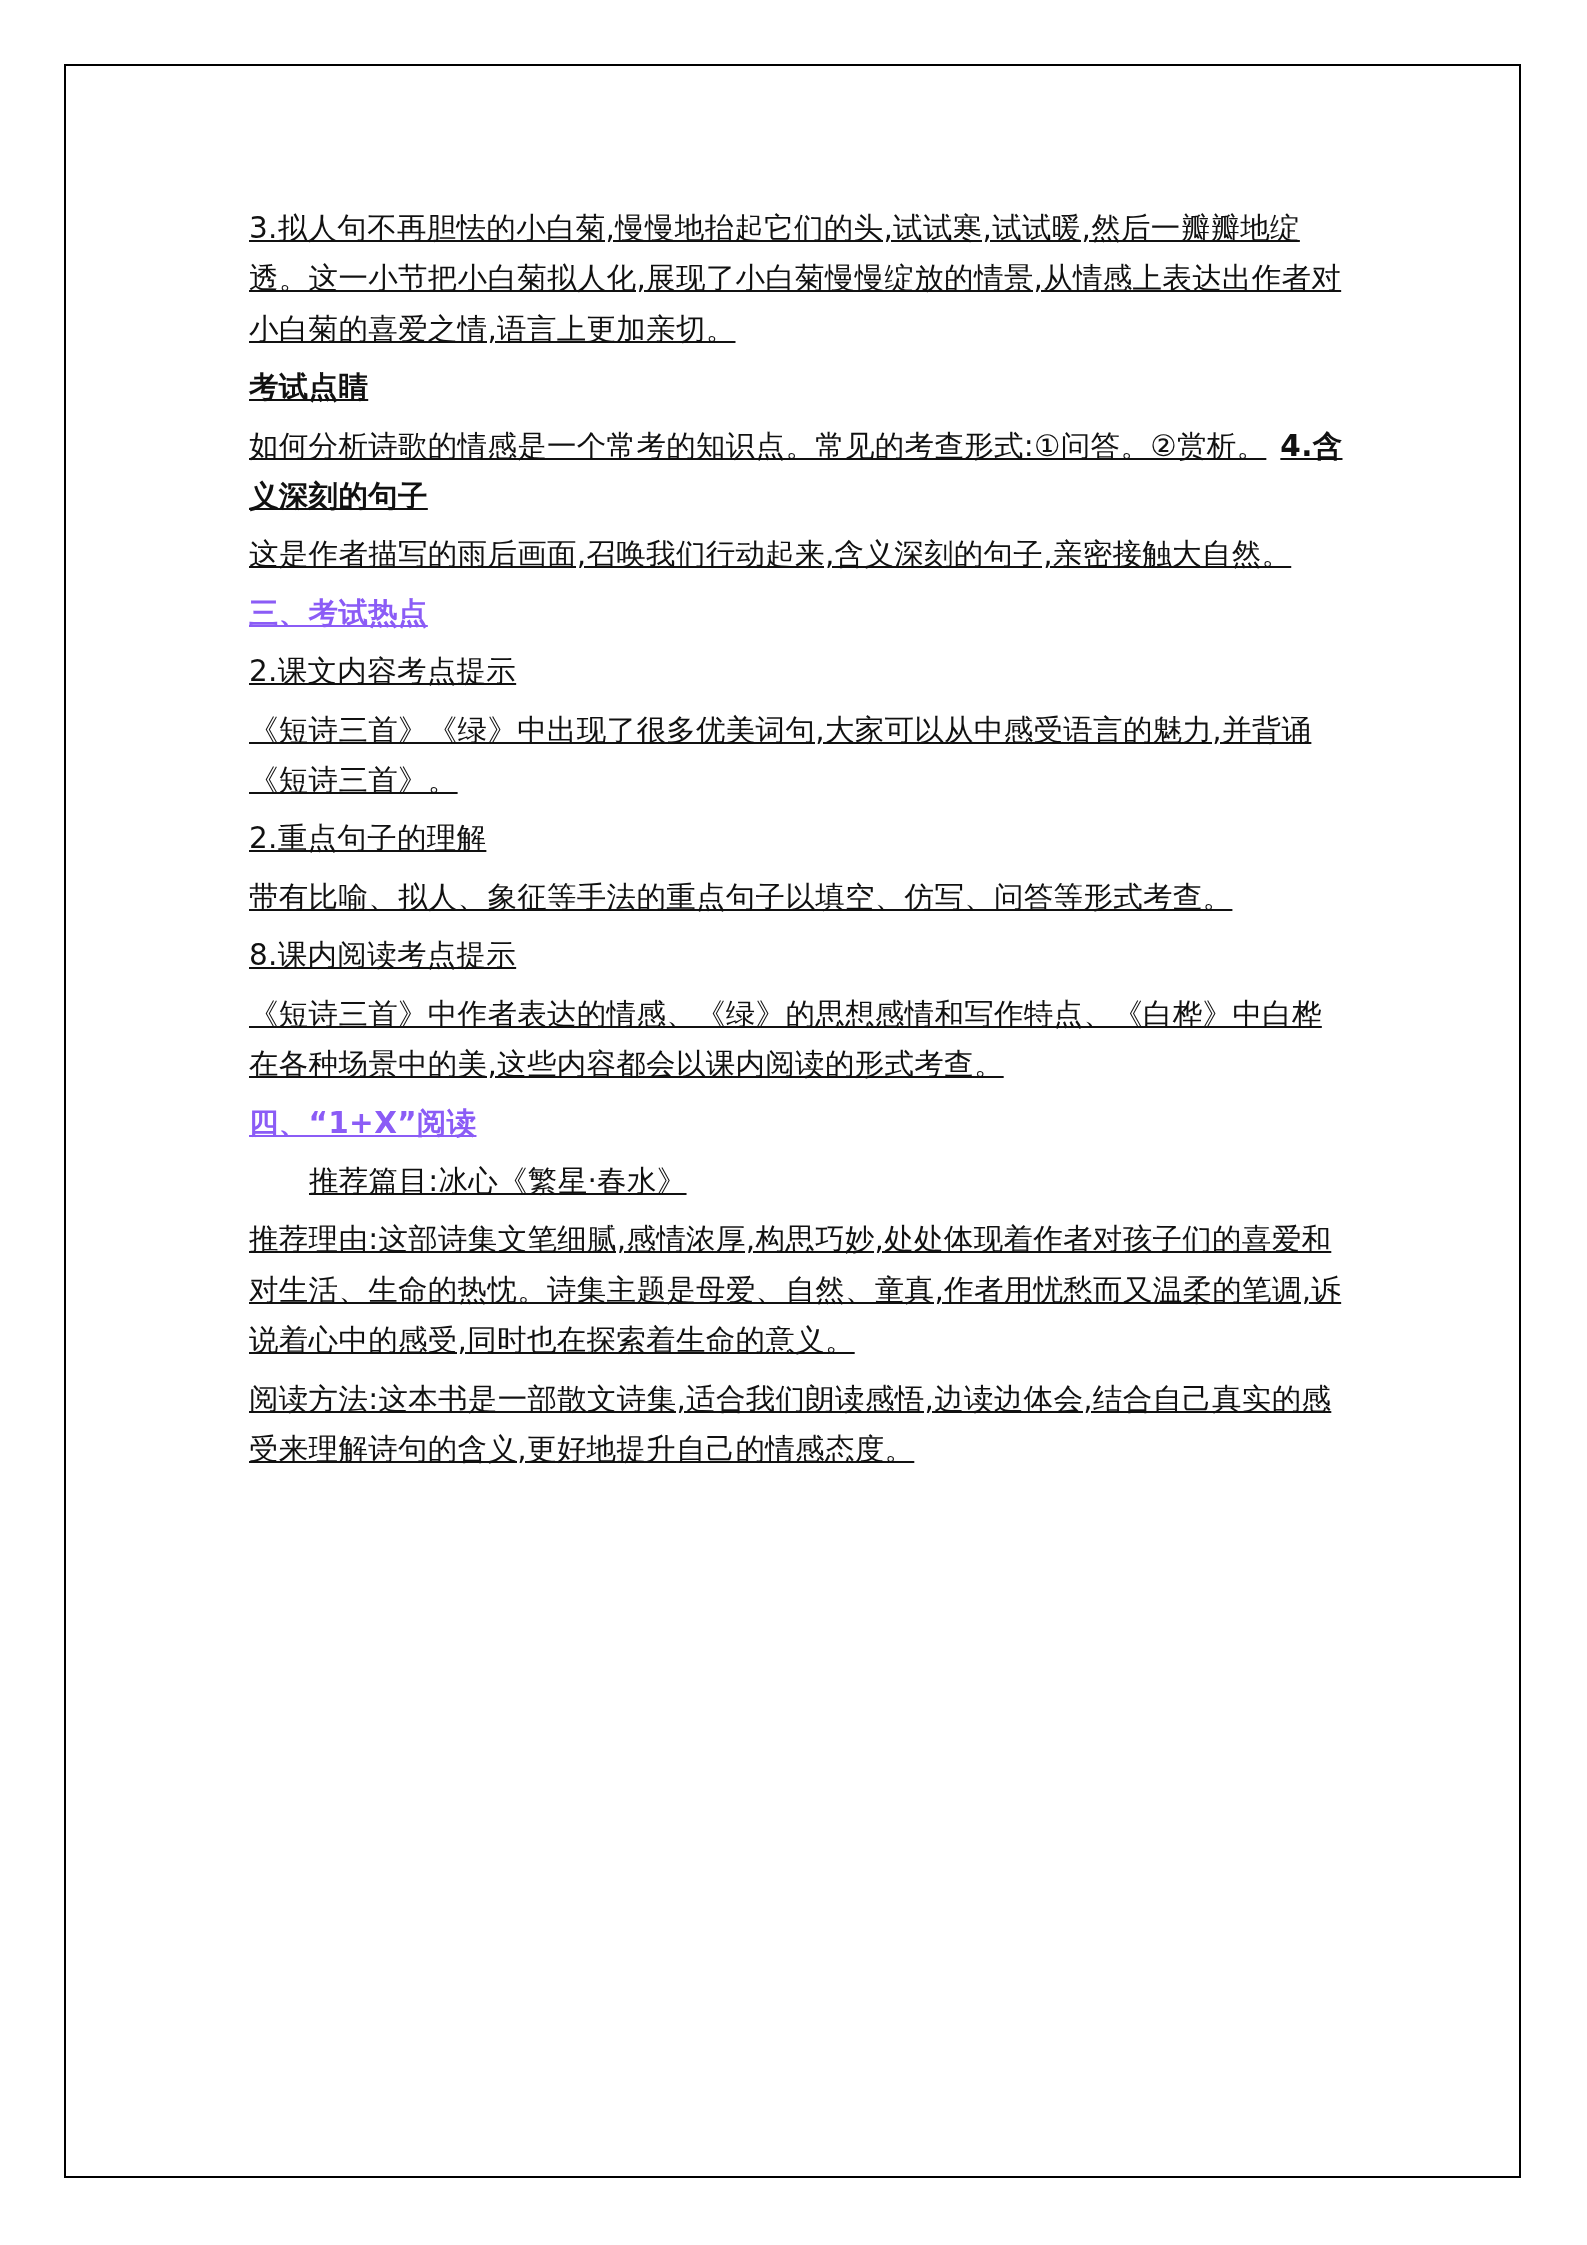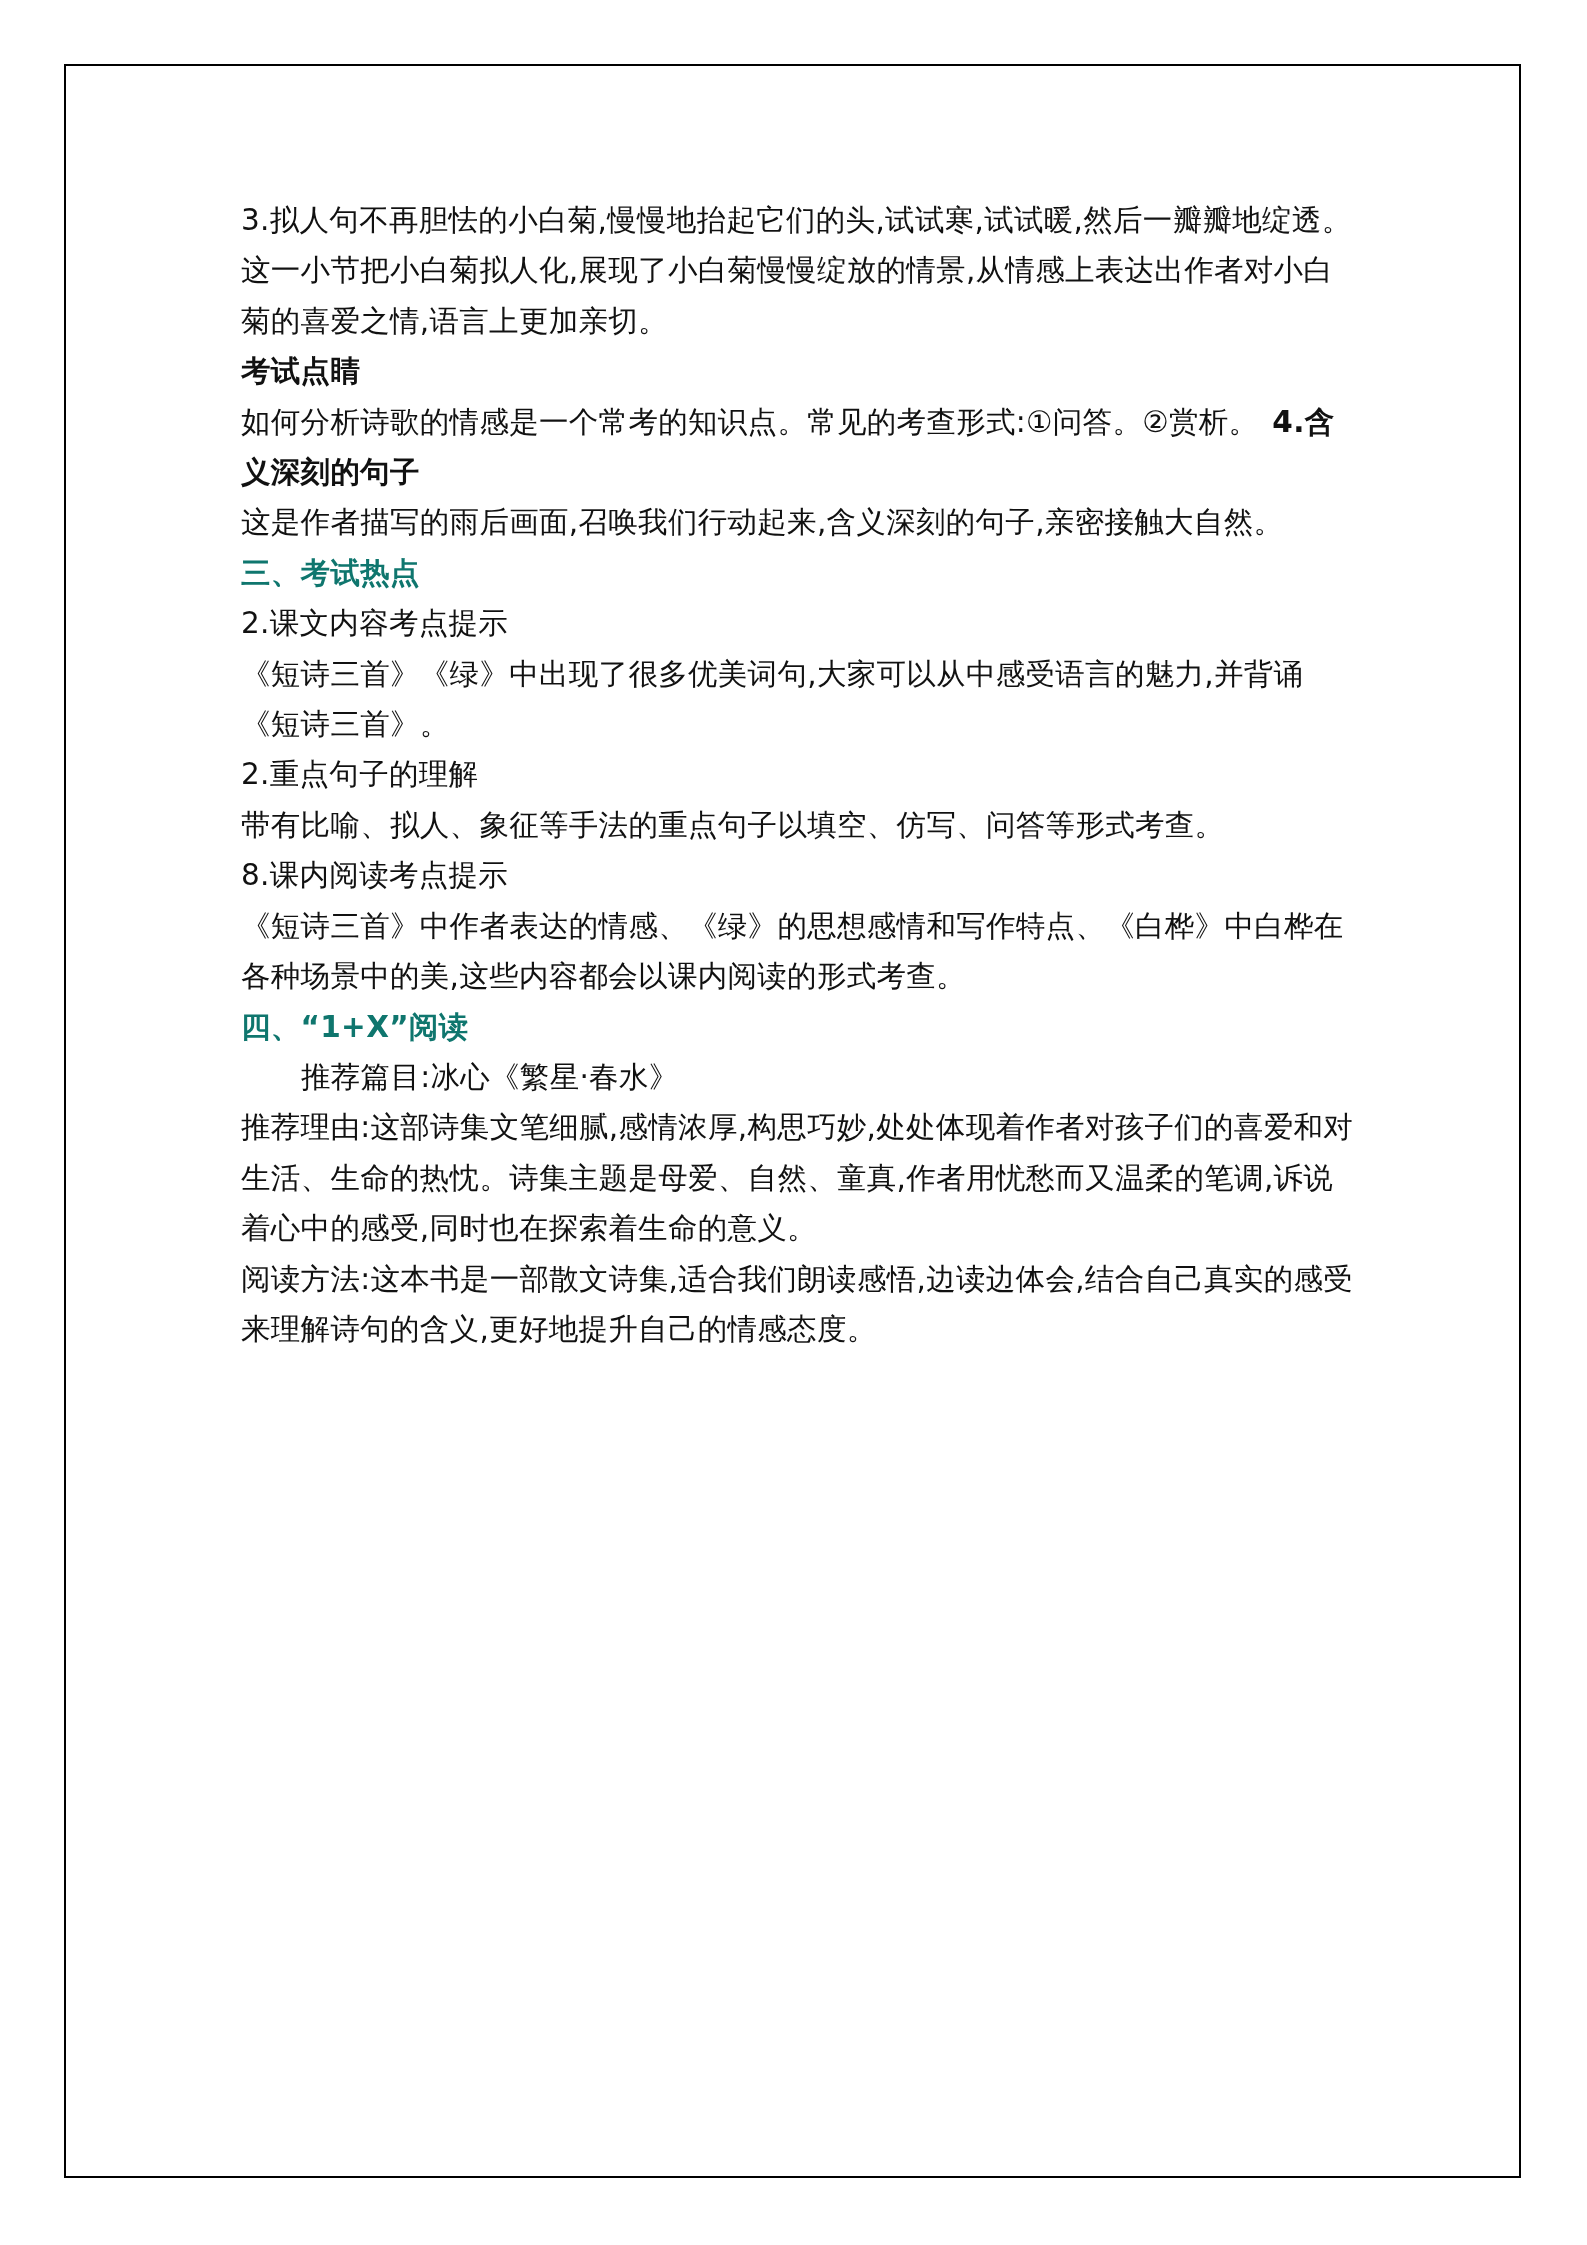--- a/index.html
+++ b/index.html
@@ -27,28 +27,29 @@
     .content {
       position: absolute;
       left: 241px;
       top: 195px;
       width: 1115px;
       font-size: 29.5px;
       line-height: 50.4px;
       letter-spacing: 0.3px;
     }
     .content p {
-      margin: 0;
+      margin: 8px;
       padding: 0;
       word-break: break-all;
       text-align: left;
+      text-decoration: underline;
     }
     .bold { font-weight: bold; }
     .red-heading {
-      color: #0f766e;
+      color: #8b5cf6;
       font-weight: bold;
     }
     .indent { padding-left: 60px !important; }
   </style>
 </head>
 <body>
 
 <div class="page-frame"></div>
 
 <div class="content">

